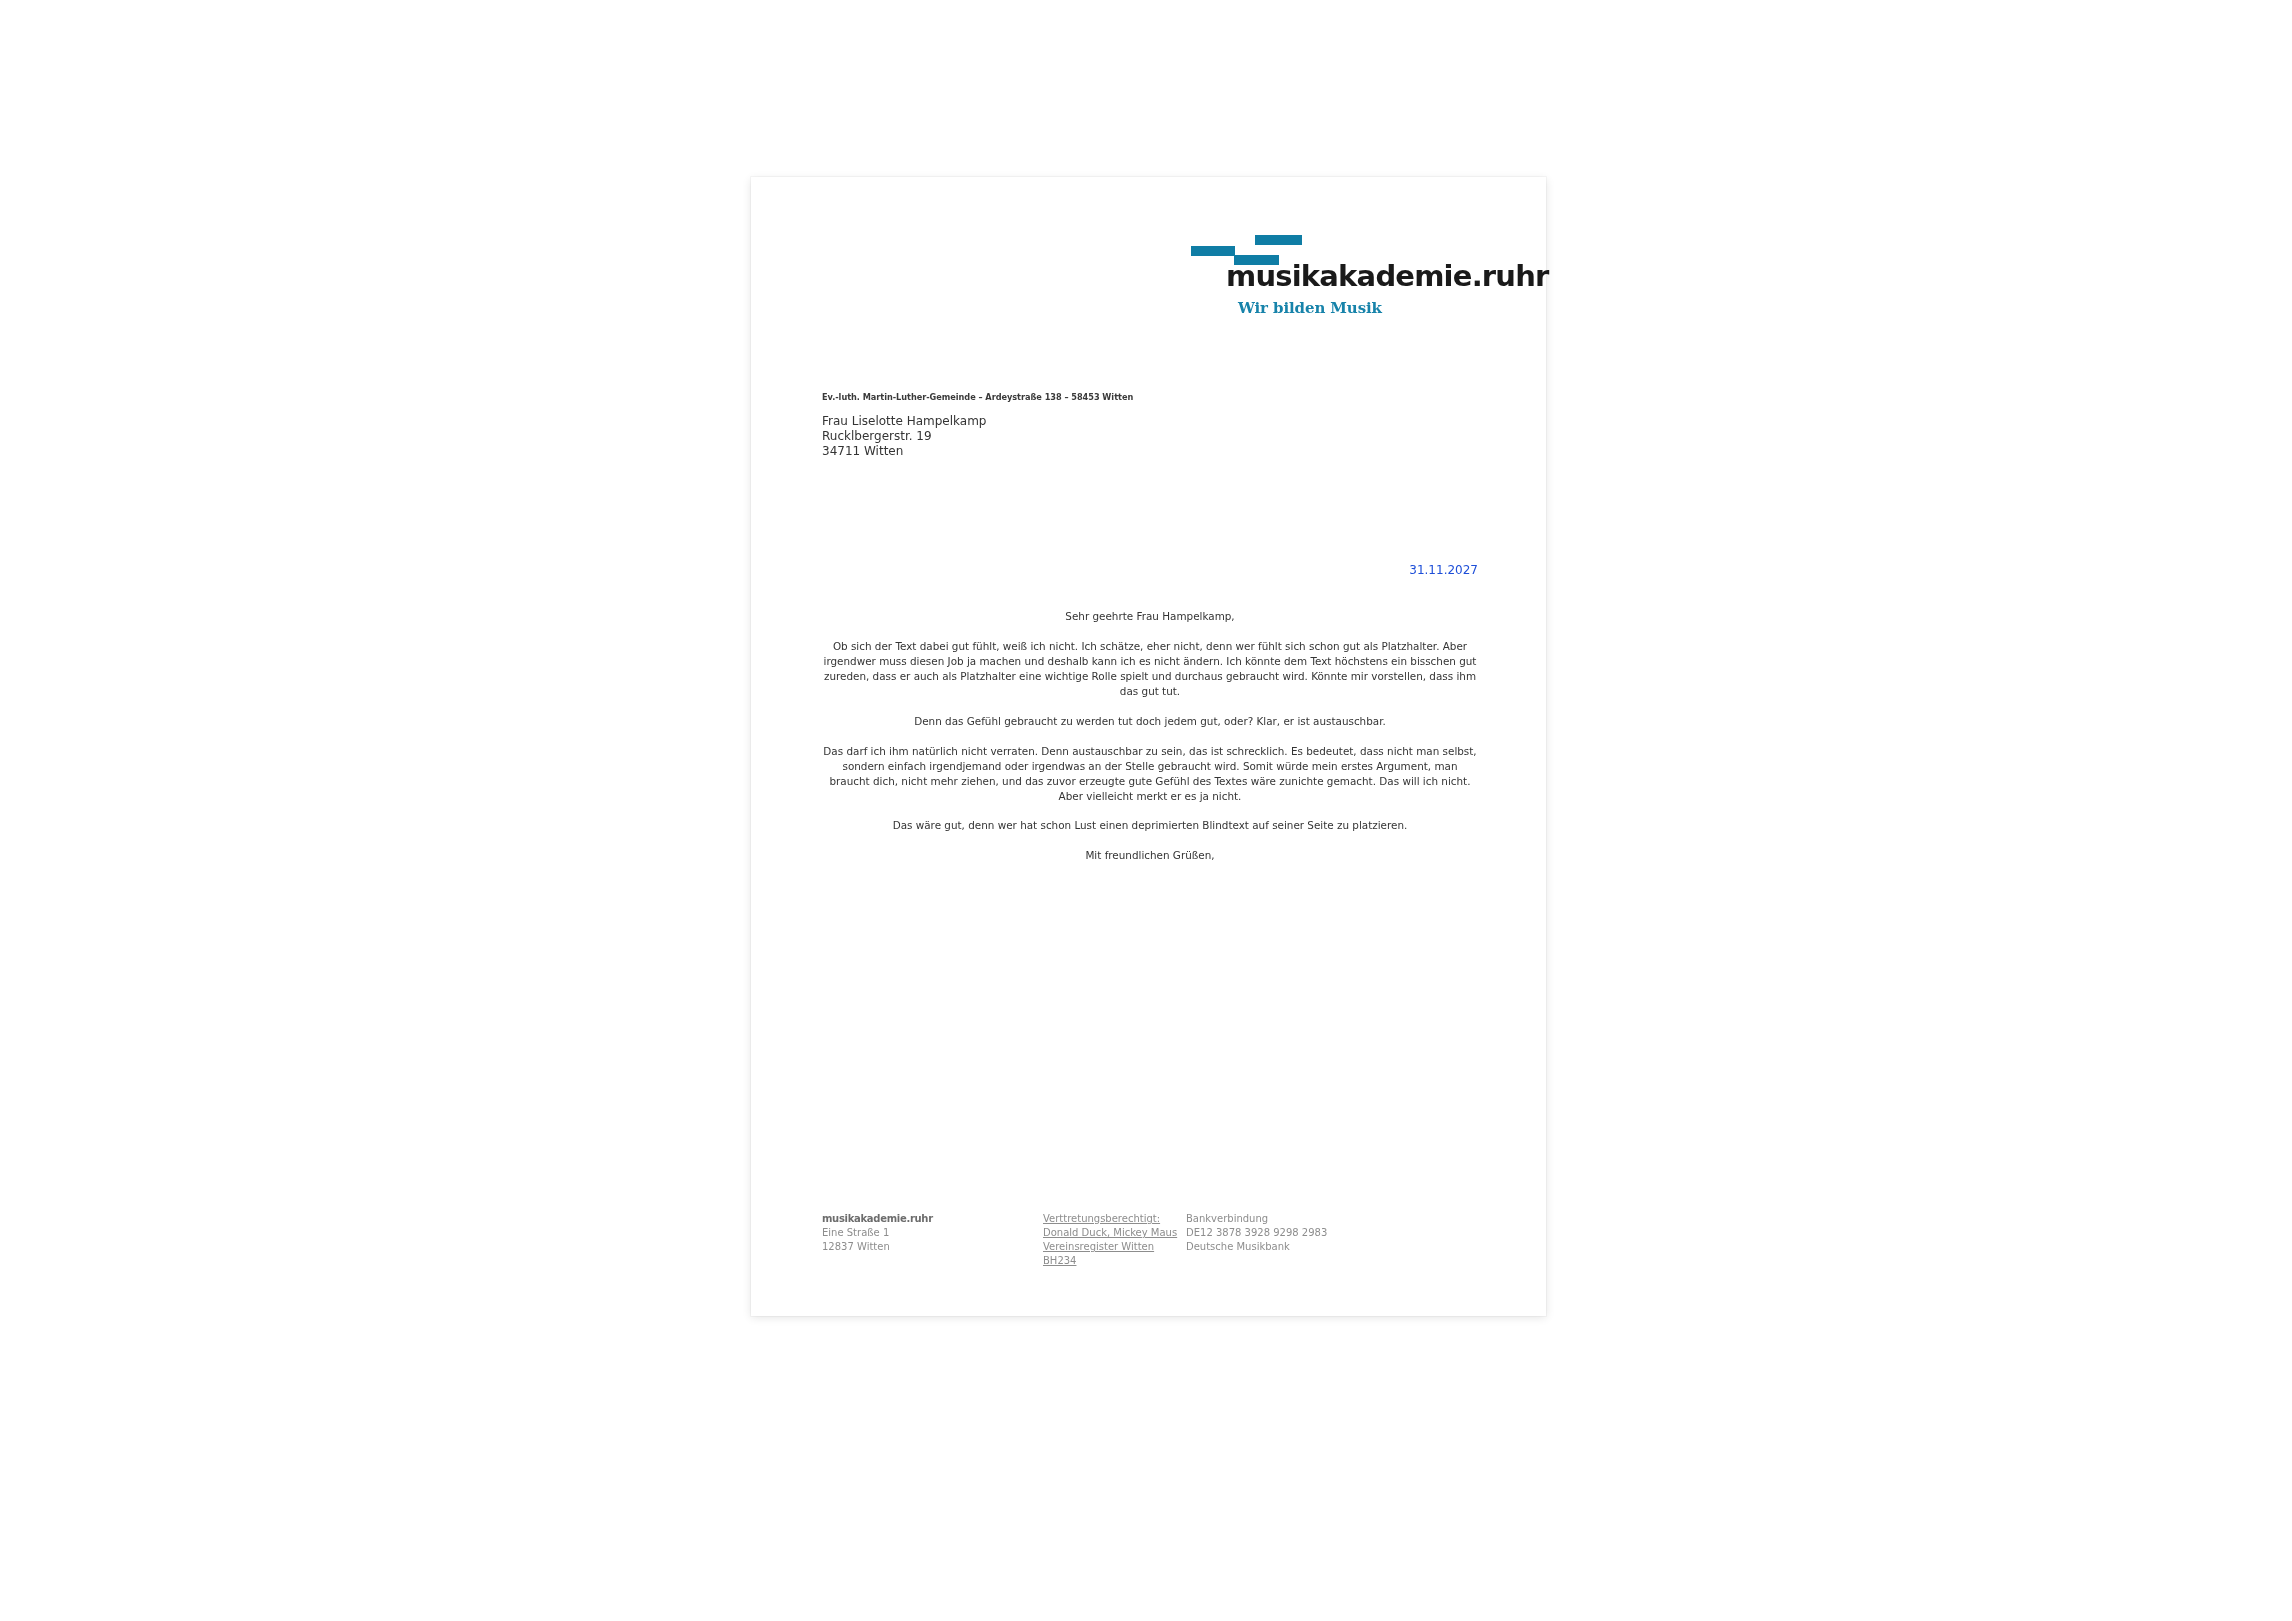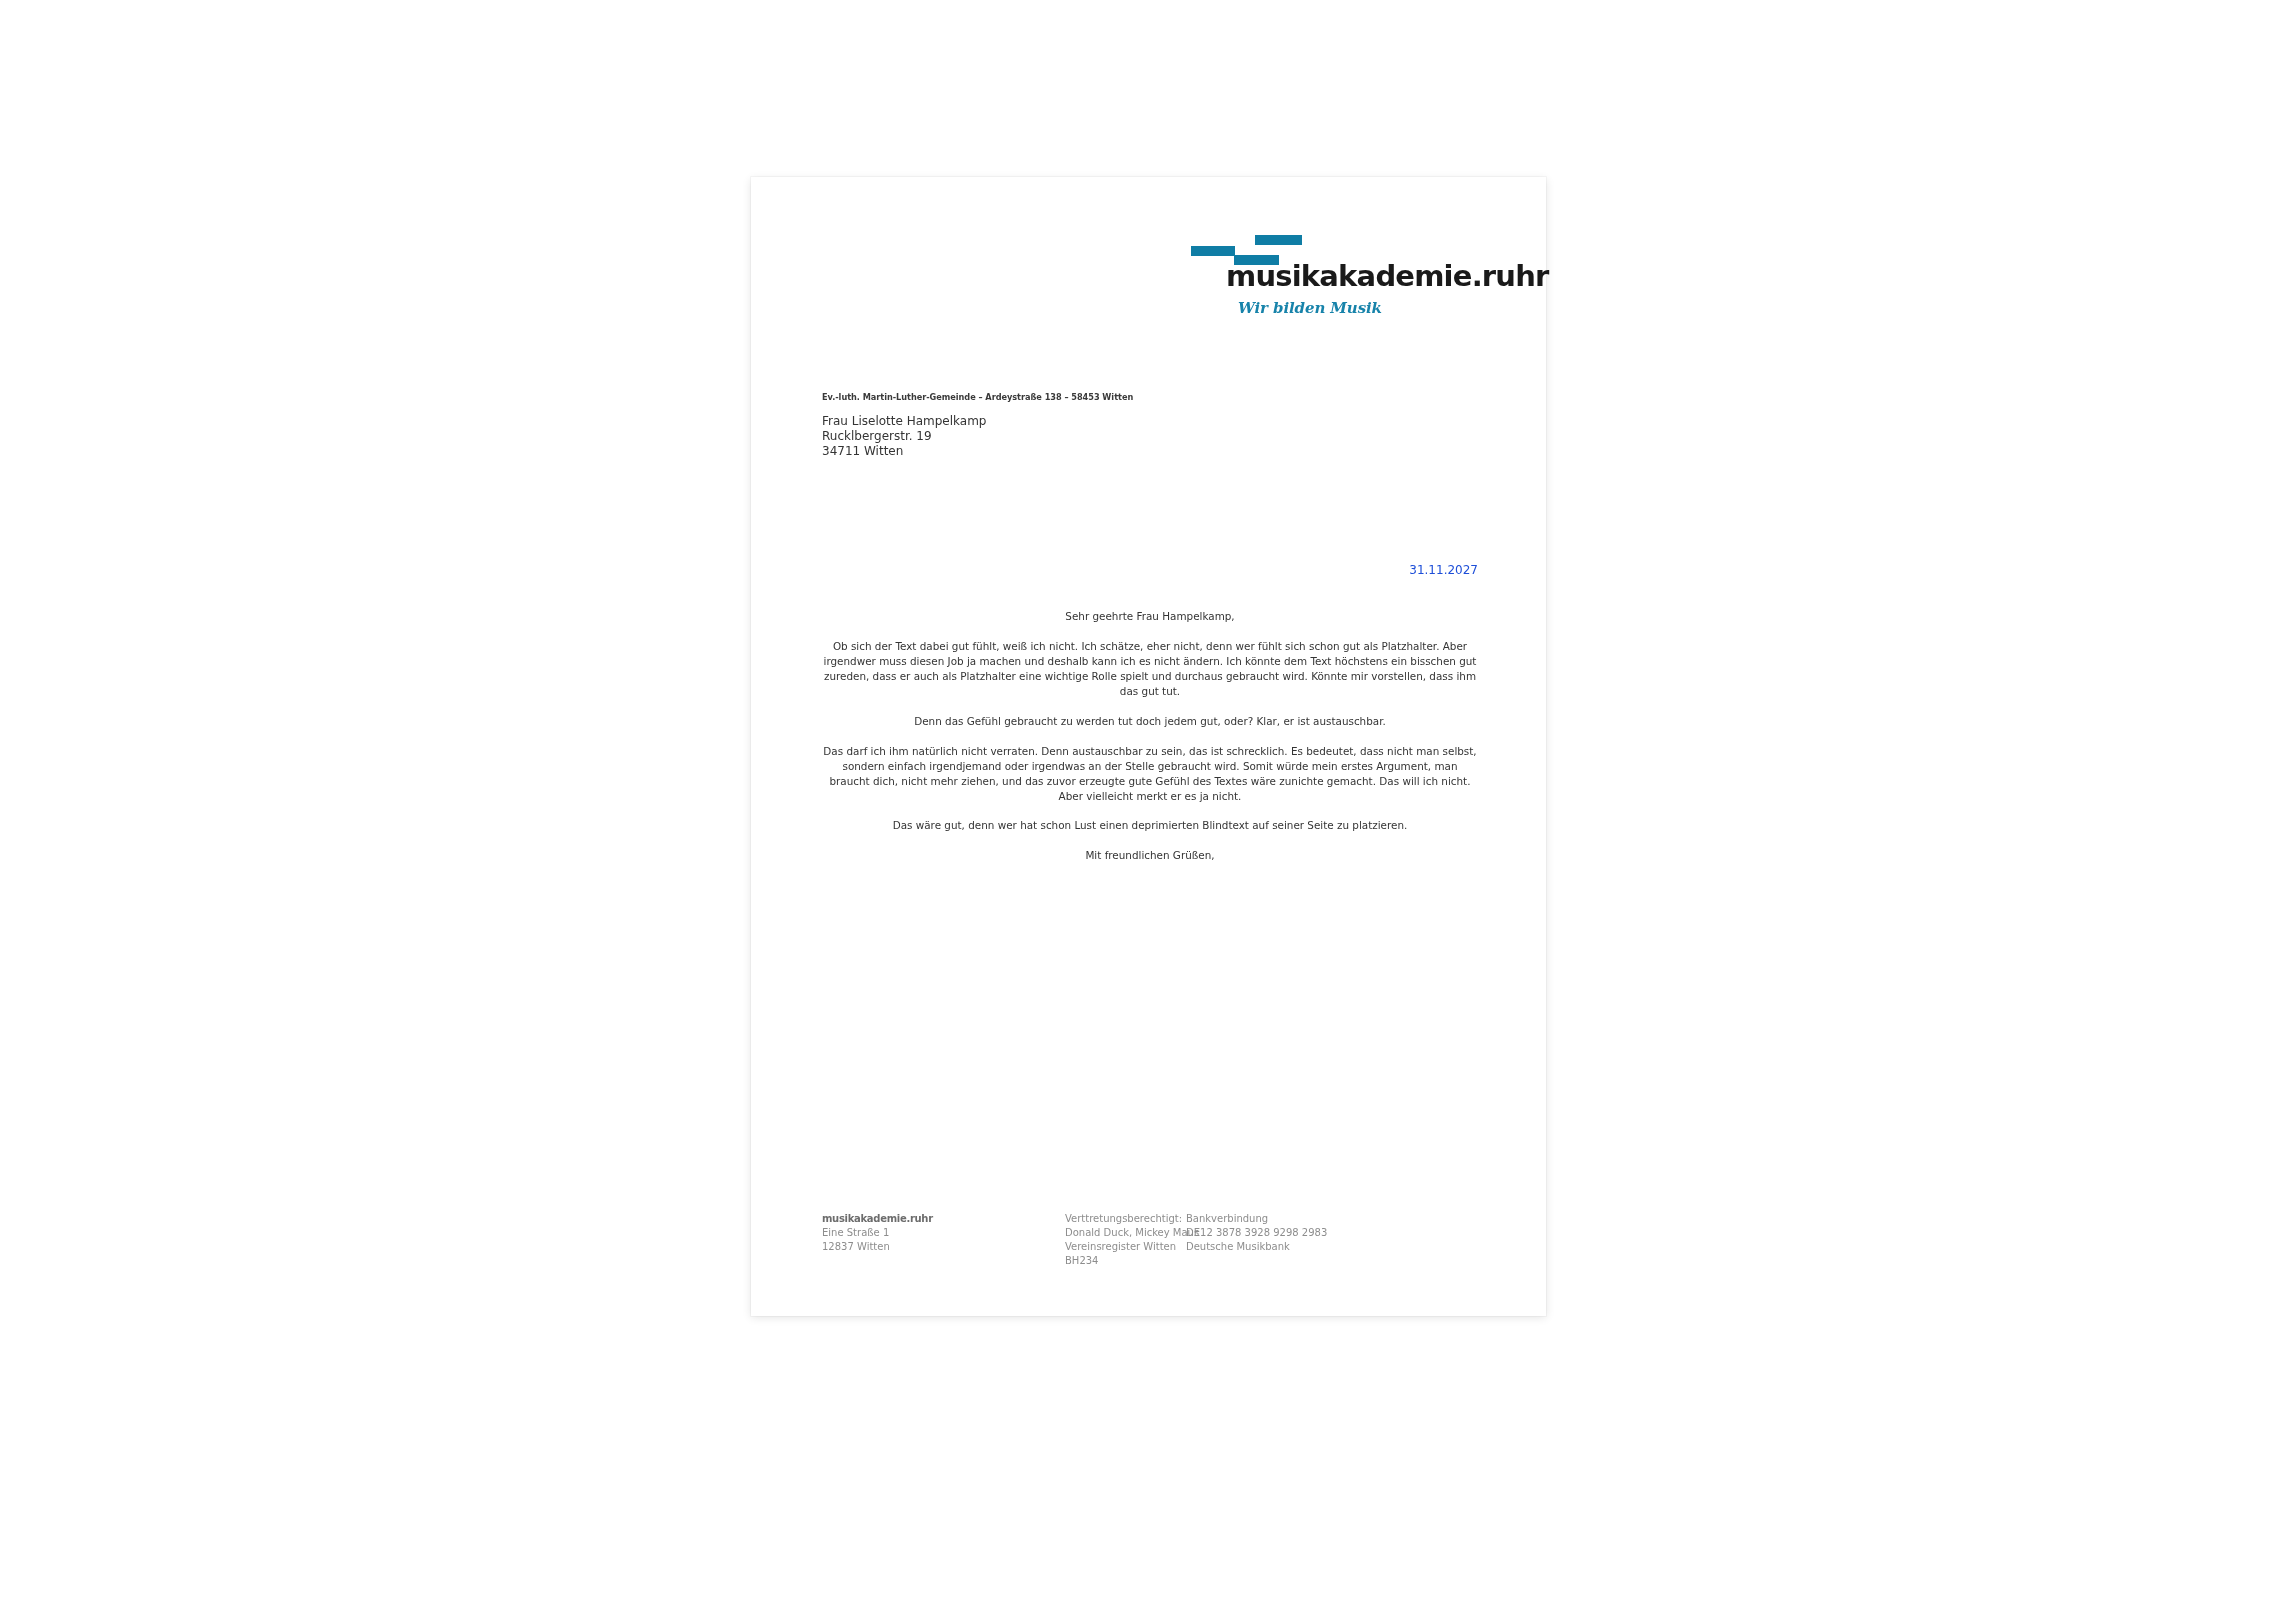--- a/index.html
+++ b/index.html
@@ -69,21 +69,20 @@
     color: #1a1a1a;
     white-space: nowrap;
   }
   .tagline {
     position: absolute;
     left: 47px;
     top: 64px;
     font-family: "DejaVu Serif", serif;
     font-size: 15px;
     font-weight: 700;
-    font-style: italic;
     letter-spacing: -0.1px;
     color: #1783aa;
     white-space: nowrap;
   }
 
   
   .doc-text {
     position: absolute;
     color: #3a3a3a;
     font-family: "DejaVu Sans", sans-serif;
@@ -152,21 +151,21 @@
     color: #8d8d8d;
     font-family: "DejaVu Sans", sans-serif;
     font-size: 10px;
     line-height: 14px;
   }
   .footer-col {
     position: absolute;
     top: 0;
   }
   .footer-col.c1 { left: 0px;   width: 215px; }
-  .footer-col.c2 { left: 243px; width: 224px; }
+  .footer-col.c2 { left: 221px; width: 224px; text-decoration: underline; }
   .footer-col.c3 { left: 364px; width: 224px; }
 
   .footer-brand {
     font-weight: 700;
     color: #6d6d6d;
     letter-spacing: -0.3px;
   }
   .footer-line { display: block; white-space: nowrap; }
 
   

